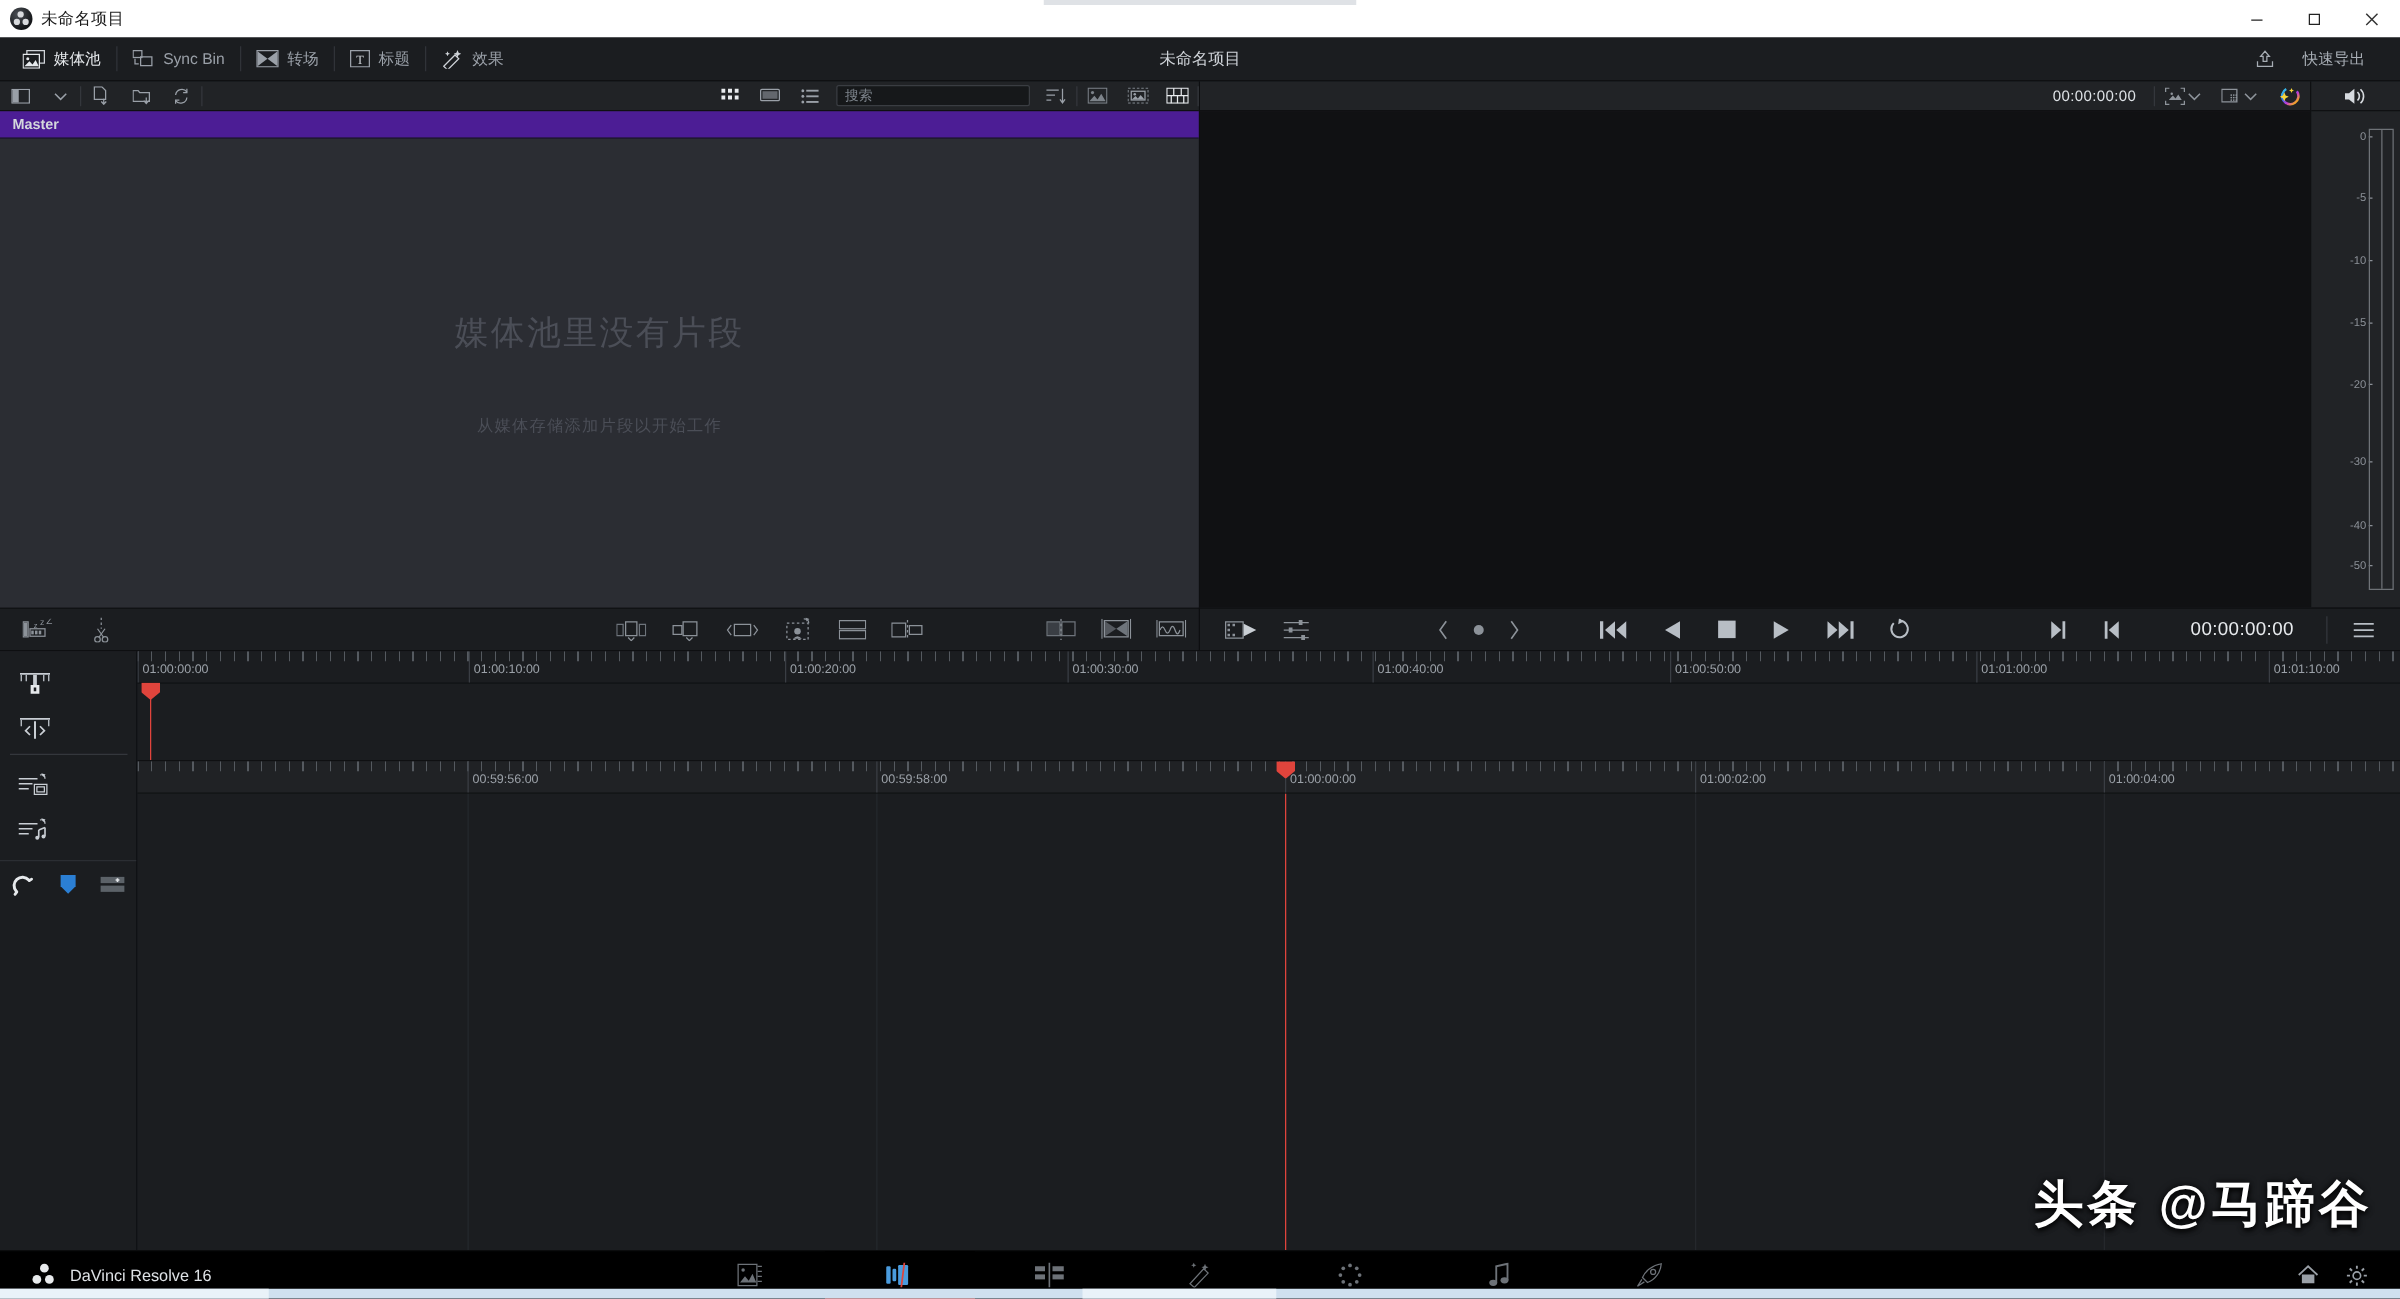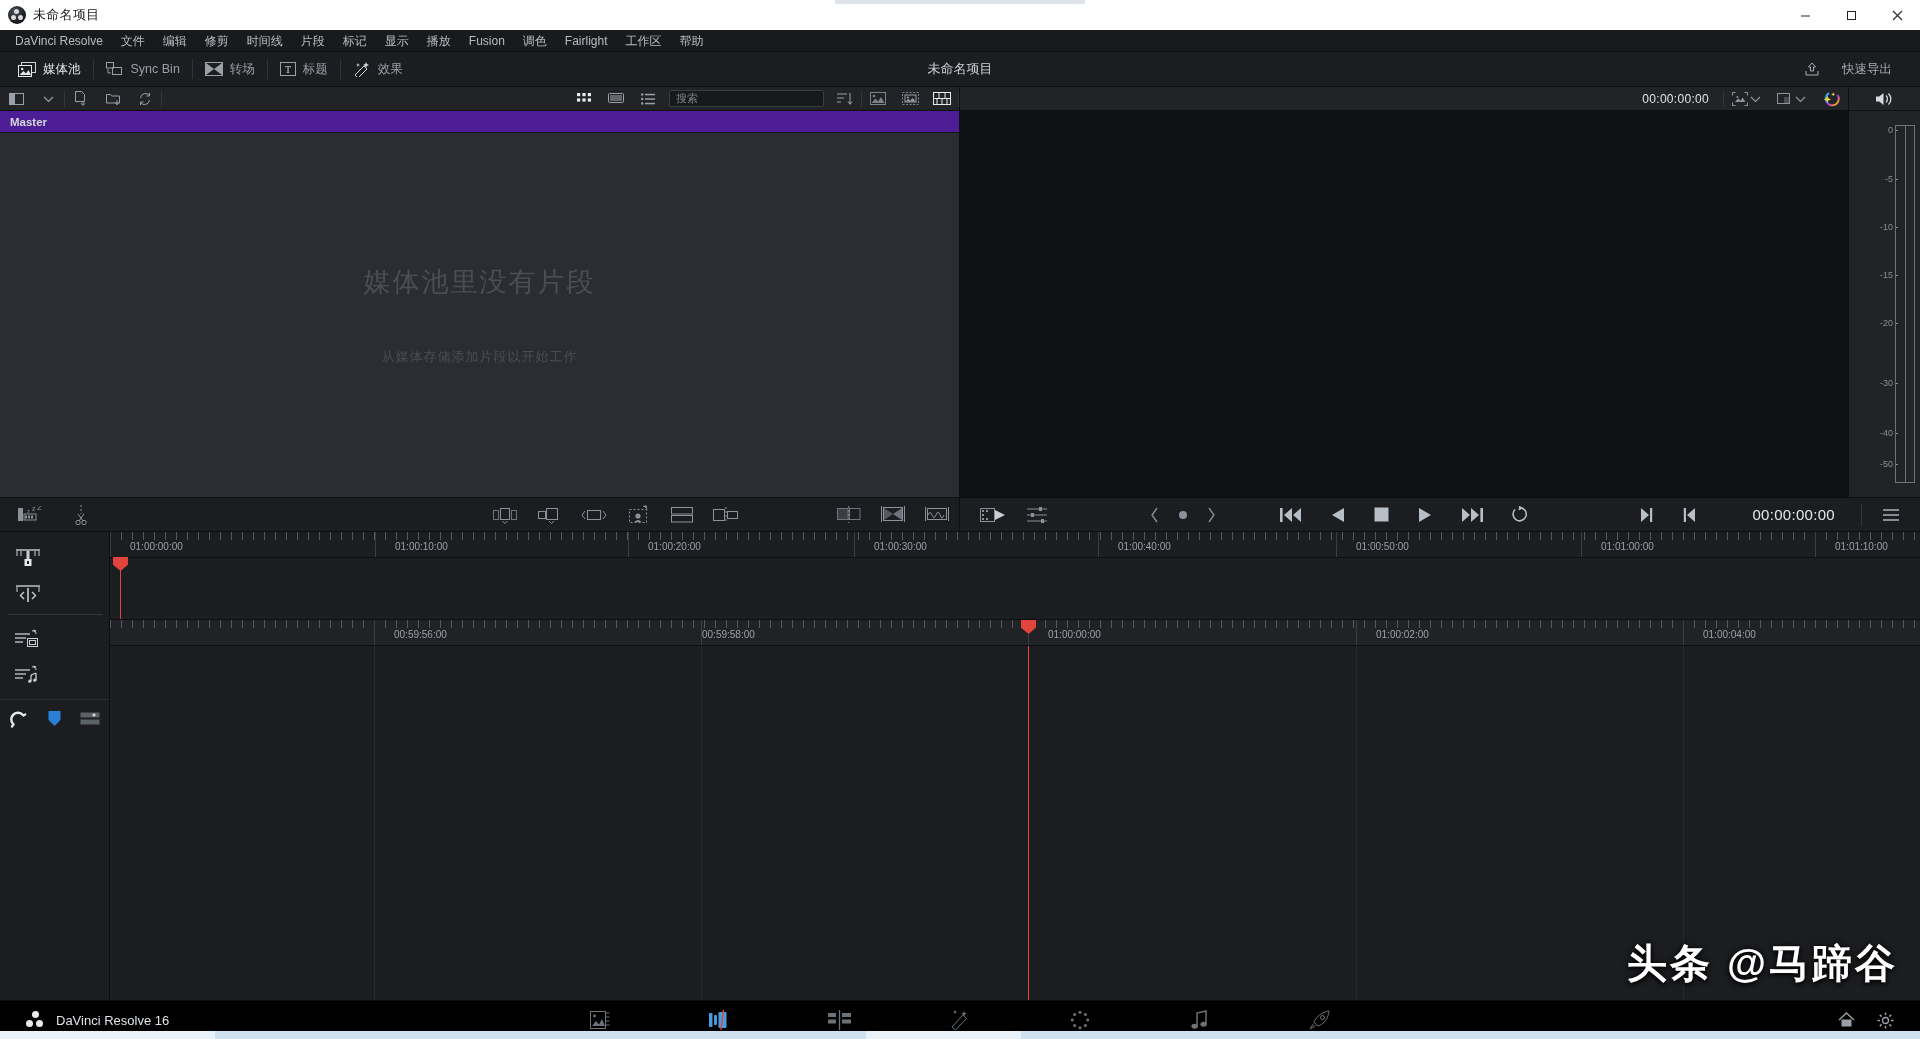--- a/index.html
+++ b/index.html
@@ -103,21 +103,21 @@
   .tt-btn{ width:55px;height:36px;display:flex;align-items:center;justify-content:center;color:#c9ced4;}
   .tt-div{ width:94px; height:1px; background:#34373c; margin:2px 8px 4px 8px;}
   .tl-tools-bottom{ border-top:1px solid #2b2e33; margin-top:6px; display:flex; padding:6px 0;}
   .tb2{ width:36px;height:26px;display:flex;align-items:center;justify-content:center;color:#c9ced4;}
   .tl-main { flex:1 1 auto; position:relative; display:flex; flex-direction:column; min-height:0;}
 
   .ruler { height:26px; flex:0 0 26px; position:relative; background:#1b1d20; border-bottom:1px solid #0f1012; overflow:hidden;}
   .ruler.r2 { background:#202225; }
   .r-ticks { position:absolute; left:0; top:0; height:8px; width:100%;
     background-image: repeating-linear-gradient(to right, #555a60 0px, #555a60 1px, transparent 1px, transparent 11px);}
-  .r-label { position:absolute; top:9px; font-size:10px; color:#9ba1a8; padding-left:20px; white-space:nowrap;}
+  .r-label { position:absolute; top:9px; font-size:10px; color:#9ba1a8; padding-left:4px; white-space:nowrap;}
   .r-major { position:absolute; top:0; width:1px; height:26px; background:#3a3e44;}
 
   .tl-upper { height:62px; flex:0 0 62px; background:#1b1d20; position:relative; border-bottom:1px solid #0f1012;}
   .tl-lower { flex:1 1 auto; background:#1b1d20; position:relative; min-height:0;}
   .tl-grid { position:absolute; inset:0; }
   .tl-vline { position:absolute; top:0; bottom:0; width:1px; background:#25282c;}
 
   .playhead { position:absolute; top:0; bottom:0; width:1px; background:#e0443c; z-index:5;}
   .ph-head { position:absolute; top:-1px; left:-7px; width:15px; height:14px; background:#e0443c;
     clip-path: polygon(0 0, 100% 0, 100% 55%, 50% 100%, 0 55%); }
@@ -174,36 +174,20 @@
       </div>
       <div class="tb-btn close">
         <svg width="11" height="11" viewBox="0 0 11 11">
             <line x1="1" y1="1" x2="10" y2="10" stroke="currentColor" stroke-width="1.2"></line>
             <line x1="10" y1="1" x2="1" y2="10" stroke="currentColor" stroke-width="1.2"></line>
           </svg>
       </div>
     </div>
   </div>
 
-  <div class="menubar">
-    <div class="menu-item">DaVinci Resolve</div>
-    <div class="menu-item">文件</div>
-    <div class="menu-item">编辑</div>
-    <div class="menu-item">修剪</div>
-    <div class="menu-item">时间线</div>
-    <div class="menu-item">片段</div>
-    <div class="menu-item">标记</div>
-    <div class="menu-item">显示</div>
-    <div class="menu-item">播放</div>
-    <div class="menu-item">Fusion</div>
-    <div class="menu-item">调色</div>
-    <div class="menu-item">Fairlight</div>
-    <div class="menu-item">工作区</div>
-    <div class="menu-item">帮助</div>
-  </div>
 
   <div class="apptoolbar">
     <div class="tool-btn active">
       <span>
         <svg width="18" height="15" viewBox="0 0 18 15">
             <rect x="3.5" y="0.5" width="14" height="10" fill="none" stroke="#cfd3d8"></rect>
             <rect x="0.5" y="3.5" width="13" height="11" fill="#1b1d20" stroke="#e6e9ec"></rect>
             <circle cx="4.2" cy="7" r="1.2" fill="#e6e9ec"></circle>
             <path d="M1.5 13 L5.5 9 L8 11.5 L10.5 8 L13 13 Z" fill="#e6e9ec"></path>
           </svg>
@@ -815,21 +799,21 @@
       </div>
 
       <div class="ruler r2">
         <div class="r-ticks"></div>
         <div class="r-major" style="left:264px"></div>
         <div class="r-major" style="left:591px"></div>
         <div class="r-major" style="left:918px"></div>
         <div class="r-major" style="left:1246px"></div>
         <div class="r-major" style="left:1573px"></div>
         <div class="r-label" style="left:264px">00:59:56:00</div>
-        <div class="r-label" style="left:572px">00:59:58:00</div>
+        <div class="r-label" style="left:591px">00:59:58:00</div>
         <div class="r-label" style="left:918px">01:00:00:00</div>
         <div class="r-label" style="left:1246px">01:00:02:00</div>
         <div class="r-label" style="left:1573px">01:00:04:00</div>
       </div>
 
       <div class="tl-lower">
         <div class="tl-grid">
           <div class="tl-vline" style="left:264px"></div>
           <div class="tl-vline" style="left:591px"></div>
           <div class="tl-vline" style="left:918px"></div>

